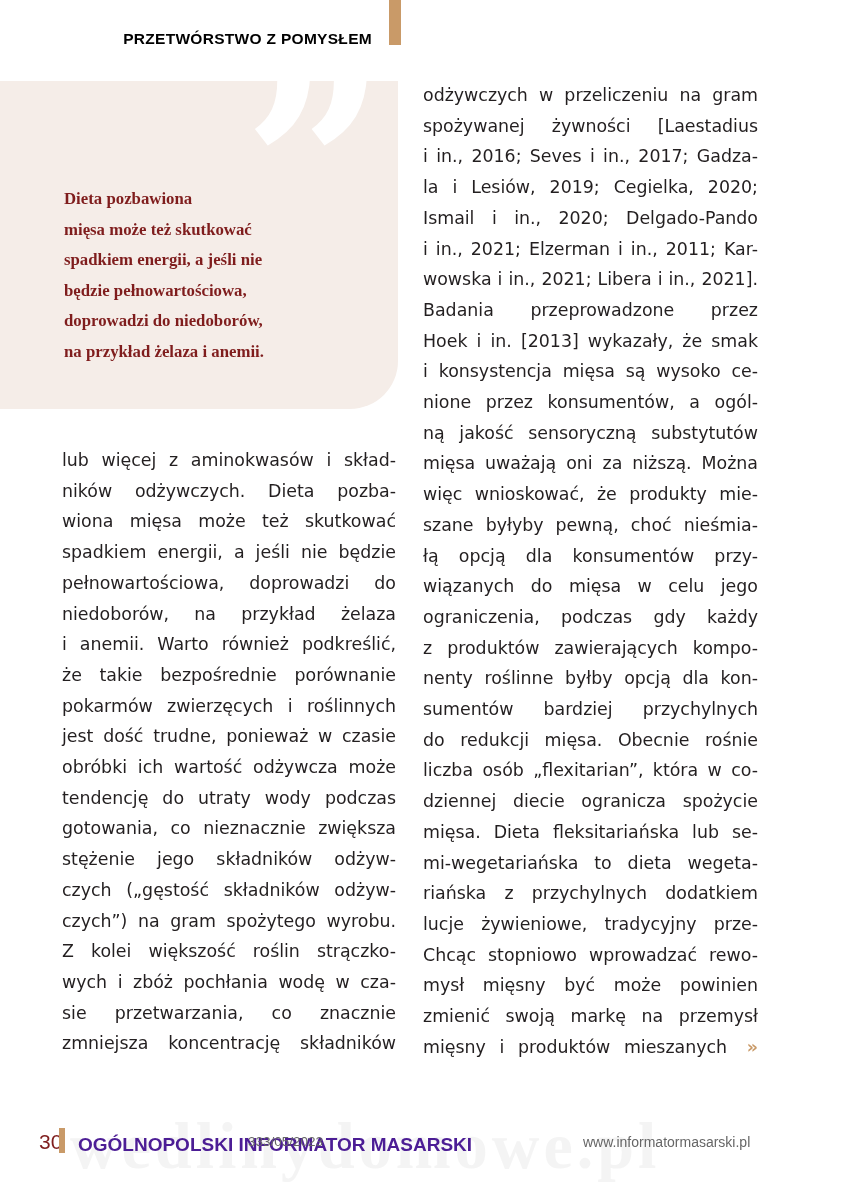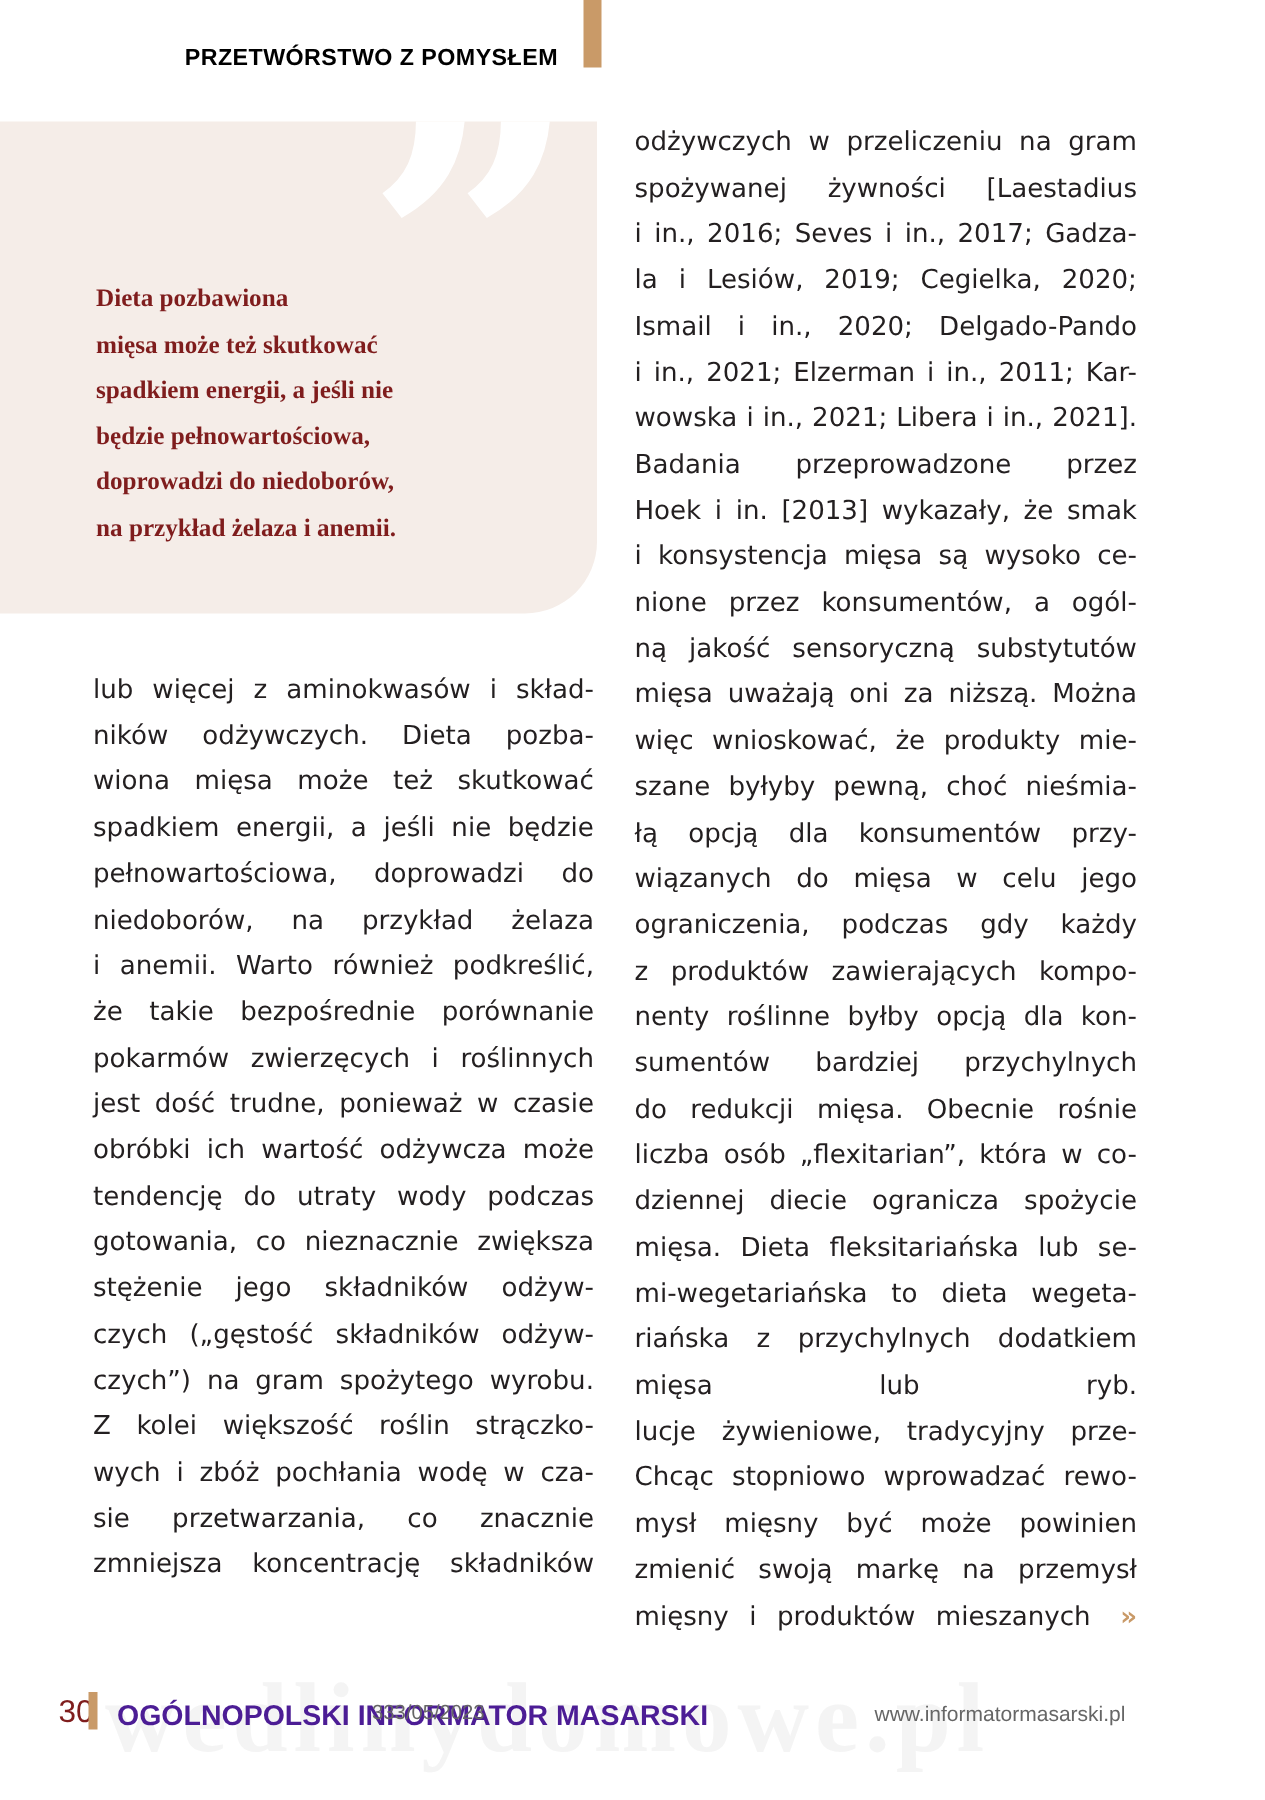--- a/index.html
+++ b/index.html
@@ -362,21 +362,20 @@
       <span>to</span>
       <span>dieta</span>
       <span>wegeta-</span>
     </div>
     <div class="line-j">
       <span>riańska</span>
       <span>z</span>
       <span>przychylnych</span>
       <span>dodatkiem</span>
     </div>
-    <div class="line-l">mięsa lub ryb.</div>
     <div class="line-j">
       <span>lucje</span>
       <span>żywieniowe,</span>
       <span>tradycyjny</span>
       <span>prze-</span>
     </div>
     <div class="line-j">
       <span>Chcąc</span>
       <span>stopniowo</span>
       <span>wprowadzać</span>

